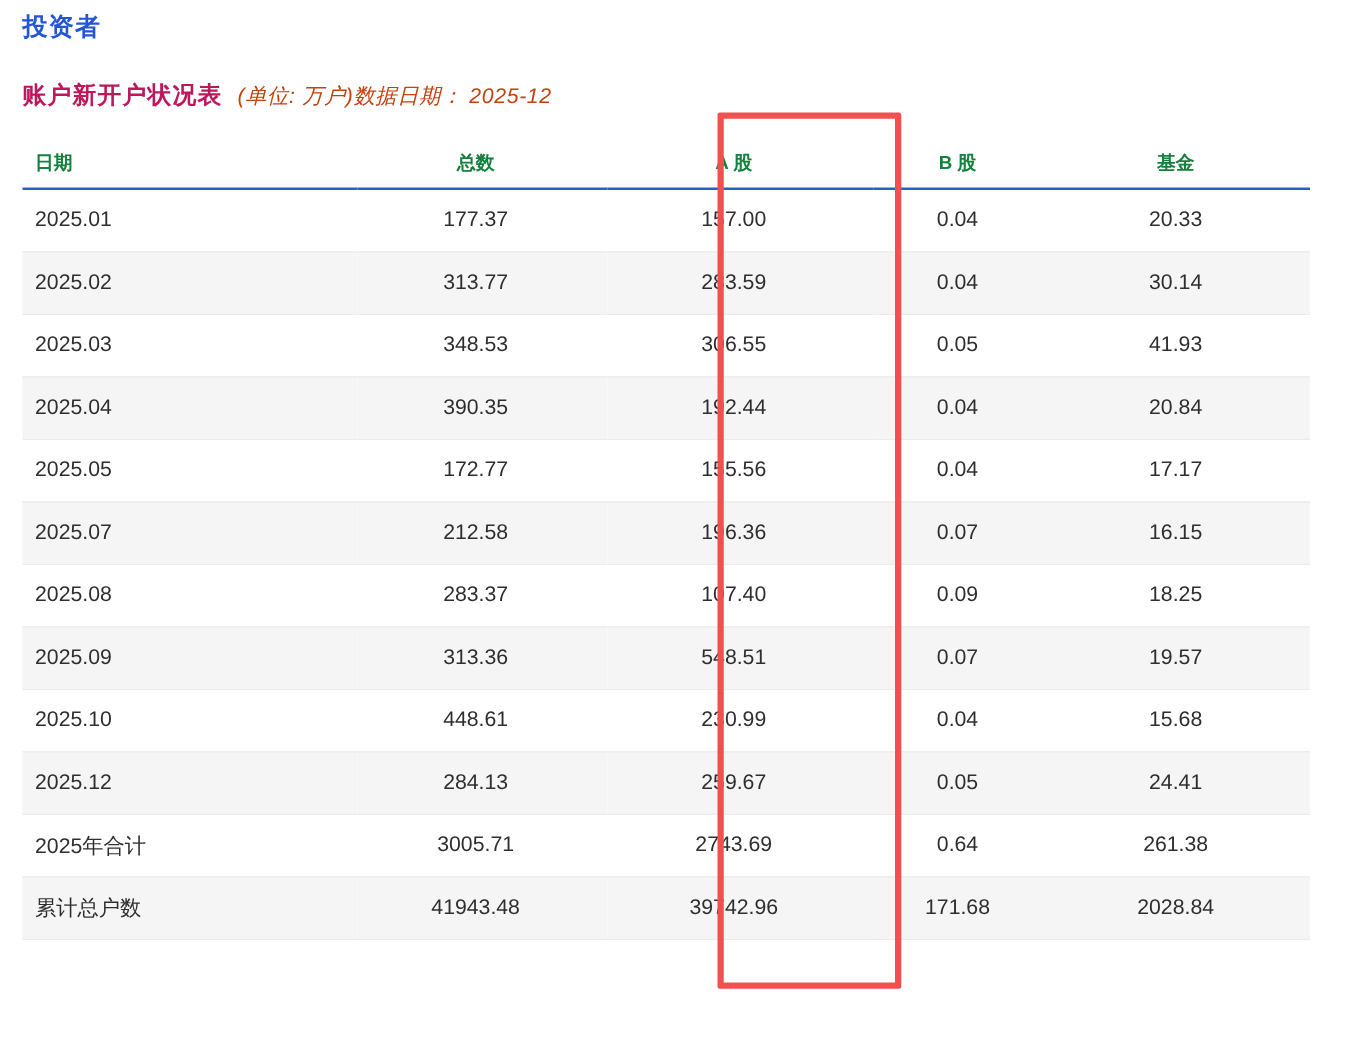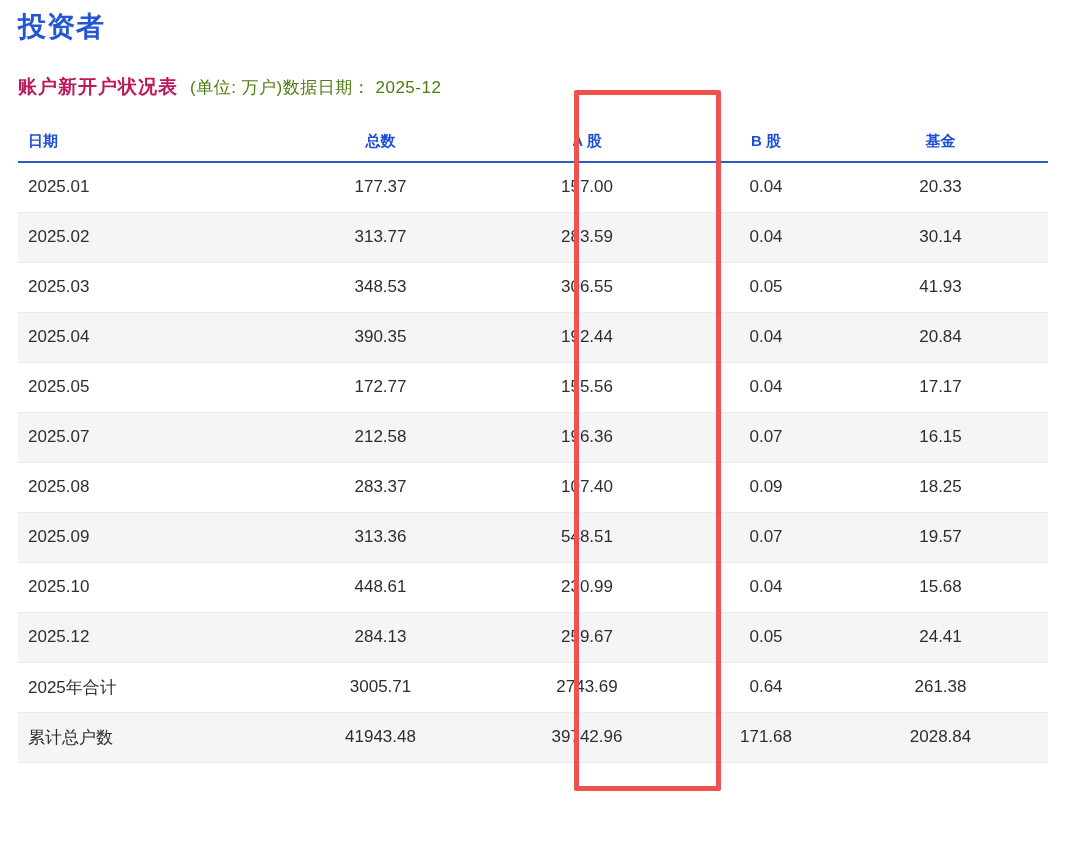--- a/index.html
+++ b/index.html
@@ -7,55 +7,56 @@
     width: 1080px; height: 844px;
     background: #ffffff;
     font-family: "Liberation Sans", "DejaVu Sans", sans-serif;
     overflow: hidden;
     position: relative;
   }
   .page { position: relative; width: 1080px; height: 844px; }
 
   .section-title {
     margin: 8px 0 0 18px;
-    font-size: 28px;
+    font-size: 20px;
     font-weight: bold;
     color: #2356d4;
     letter-spacing: 1px;
   }
 
   .table-title-row {
     margin: 28px 0 0 18px;
     display: flex;
     align-items: baseline;
   }
   .table-title {
     font-size: 19px;
     font-weight: bold;
     color: #be185d;
     letter-spacing: 1px;
   }
   .table-subtitle {
     margin-left: 12px;
     font-size: 17px;
-    color: #4d7c0f;
+    color: #c2410c;
     letter-spacing: 0.5px;
+    font-style: italic;
   }
 
   table.data-table {
     margin: 22px 0 0 18px;
     width: 1030px;
     border-collapse: collapse;
     table-layout: fixed;
   }
   .data-table th {
     height: 40px;
     font-size: 15px;
     font-weight: bold;
-    color: #1d4ed8;
+    color: #15803d;
     border-bottom: 2px solid #2b5cc8;
     vertical-align: middle;
     white-space: nowrap;
   }
   .data-table td {
     height: 50px;
     font-size: 17px;
     color: #2e2e2e;
     border-bottom: 1px solid #ececec;
     vertical-align: middle;

